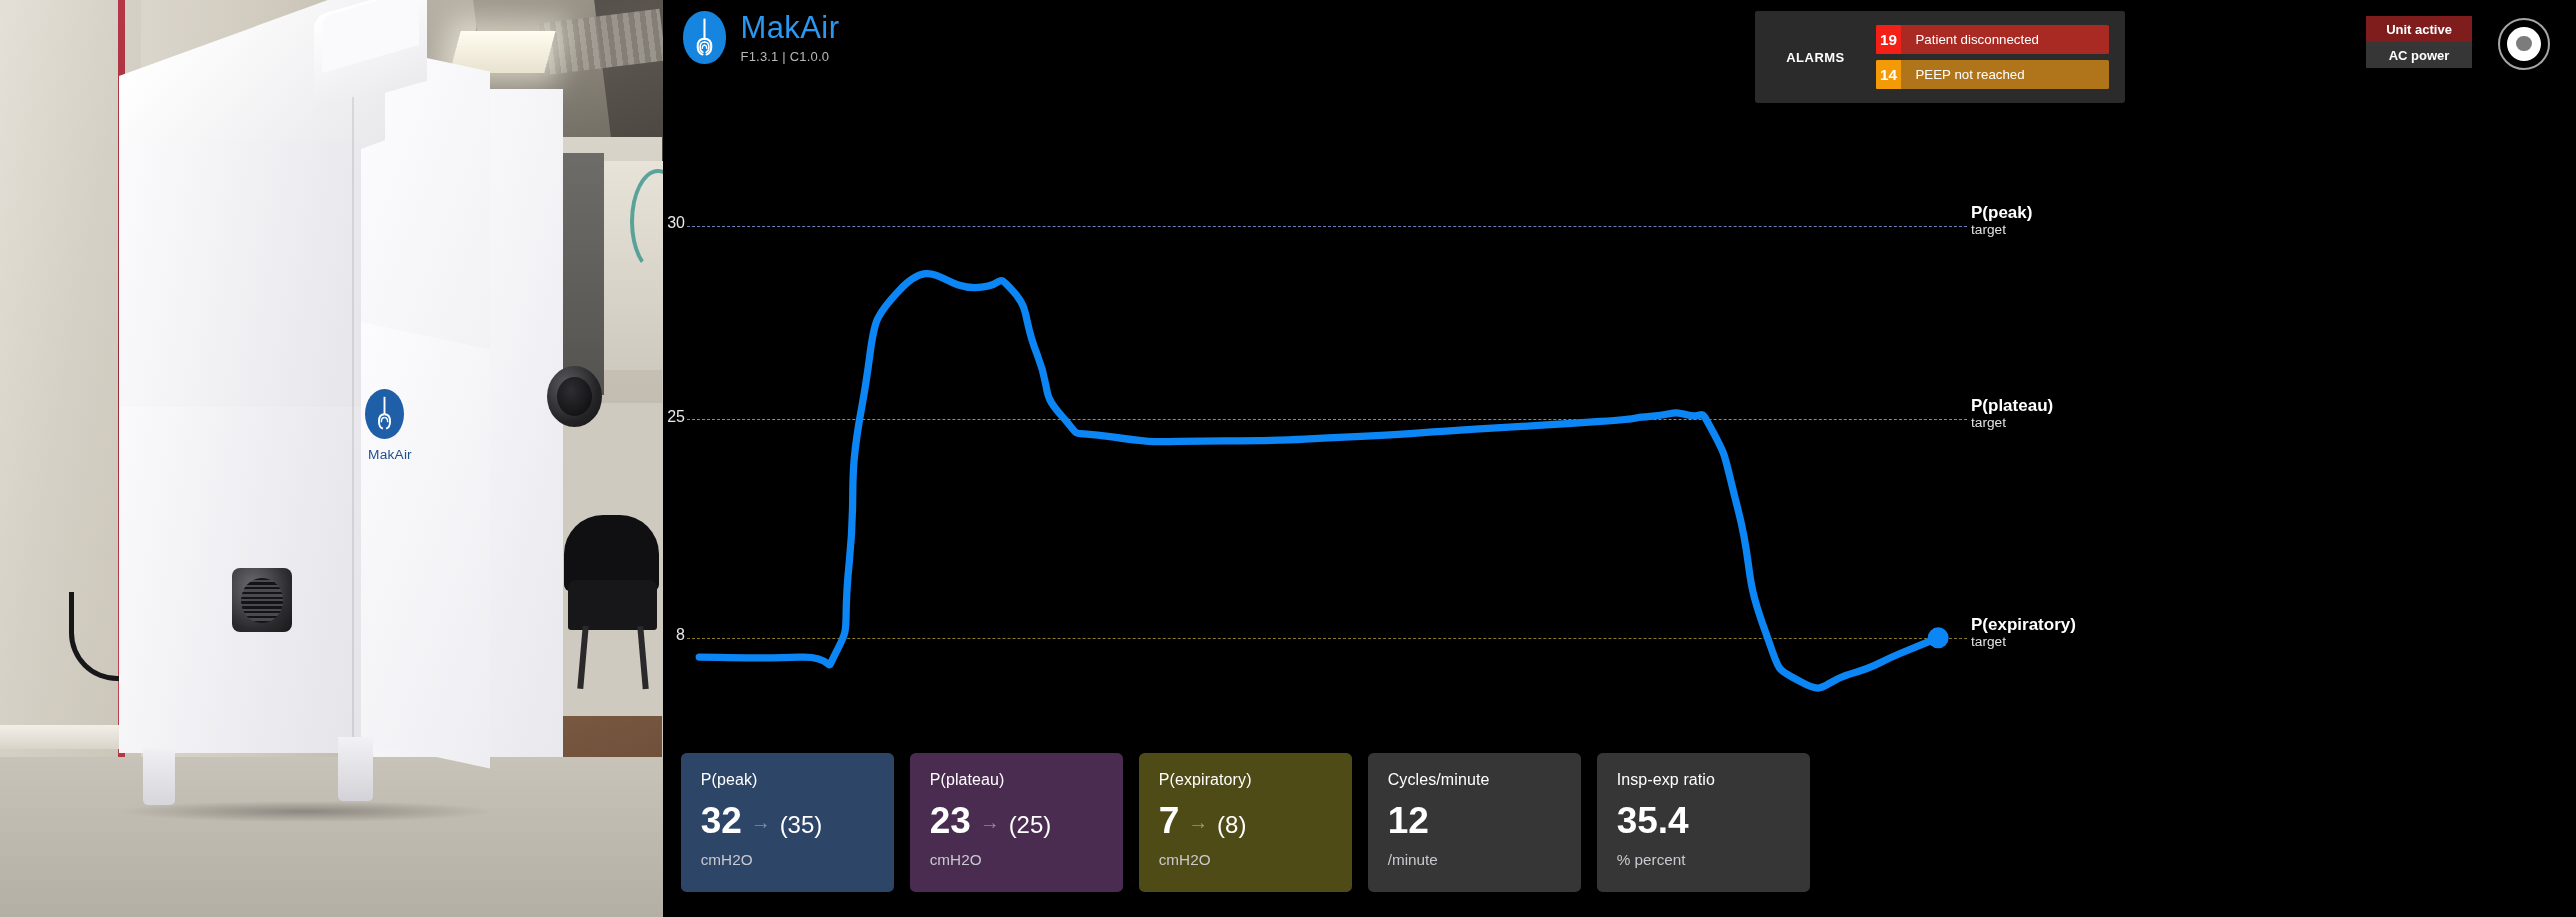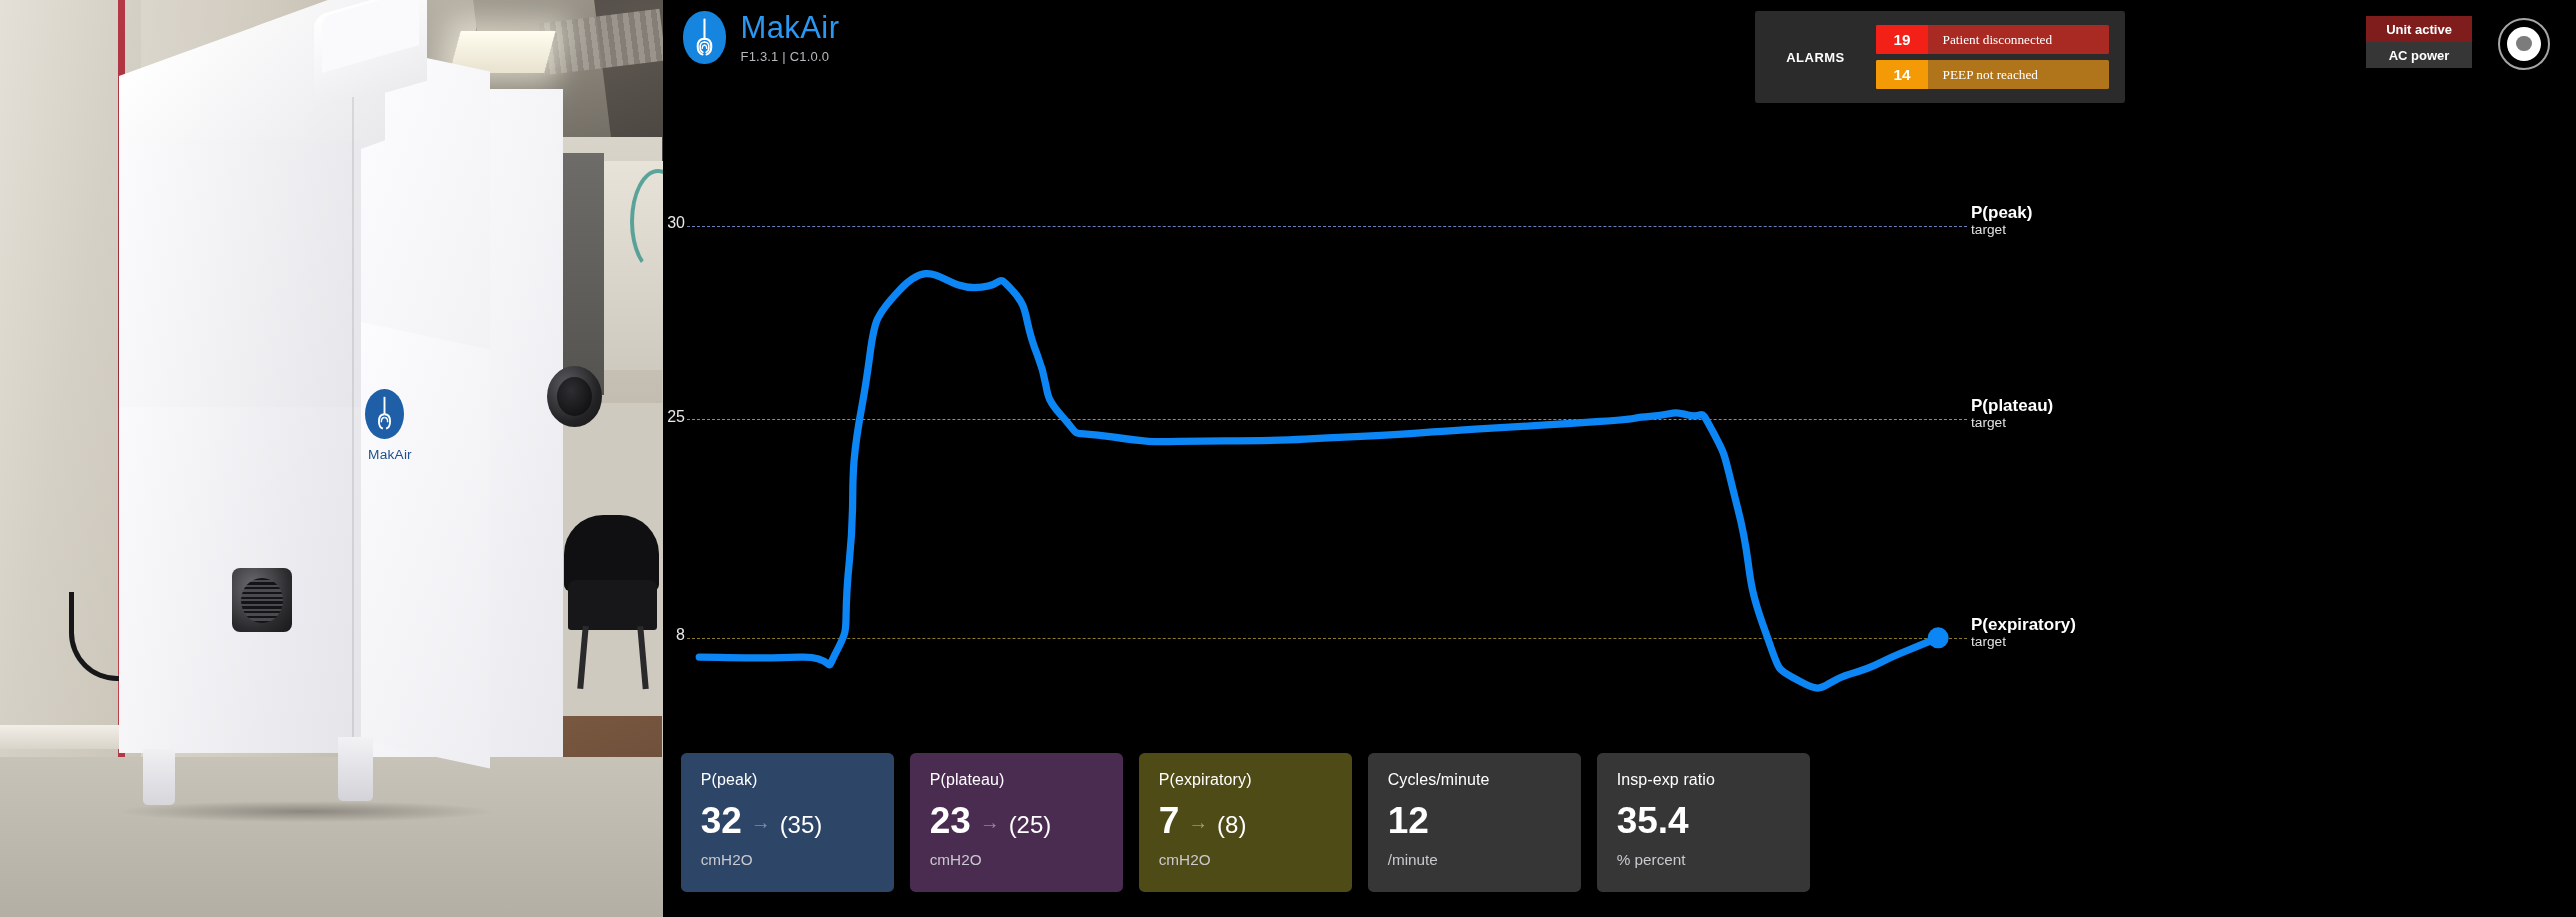--- a/index.html
+++ b/index.html
@@ -117,24 +117,24 @@
   .brand-logo  { width:43px; height:53px; background:#1585e0; border-radius:21px/26px; position:relative; flex:none; }
   .brand-logo svg { position:absolute; left:6.4px; top:6.4px; }
   .brand-name  { font-size:31px; color:#2a97f0; letter-spacing:0.4px; line-height:1; }
   .brand-ver   { font-size:13px; color:#b9b9bd; margin-top:6.4px; letter-spacing:0.2px; }
 
   .alarms-box  { position:absolute; left:1092px; top:11.3px; width:370px; height:92px;
                  background:#2b2b2b; border-radius:2.4px; display:flex; align-items:center; }
   .alarms-lbl  { width:121px; text-align:center; font-size:13px; font-weight:bold; letter-spacing:0.5px; }
   .alarms-list { display:flex; flex-direction:column; gap:6.4px; }
   .alarm-row   { display:flex; height:29px; width:233px; border-radius:1.6px; overflow:hidden; }
-  .alarm-code  { width:52px; display:flex; align-items:center; justify-content:center;
+  .alarm-code  { width:25px; display:flex; align-items:center; justify-content:center;
                  font-size:15.3px; font-weight:bold; color:#fff; }
   .alarm-msg   { flex:1; display:flex; align-items:center; padding-left:14.5px;
-                 font-size:13.3px; color:#fff;font-family:Liberation Serif, serif; }
+                 font-size:13.3px; color:#fff; }
 
   .status-box  { position:absolute; left:1703px; top:16px; width:106px; }
   .status-pill { height:26px; display:flex; align-items:center; justify-content:center;
                  font-size:13px; font-weight:bold; }
   .pill-active { background:#7f1d1d; color:#fff; }
   .pill-power  { background:#363636; color:#fff; }
   .pwr-btn     { position:absolute; left:1835px; top:17.7px; width:52px; height:52px; border-radius:50%;
                  border:2.4px solid #a6a6a6; display:flex; align-items:center; justify-content:center; }
   .pwr-inner   { width:34px; height:34px; border-radius:50%; background:#fff;
                  display:flex; align-items:center; justify-content:center; }

